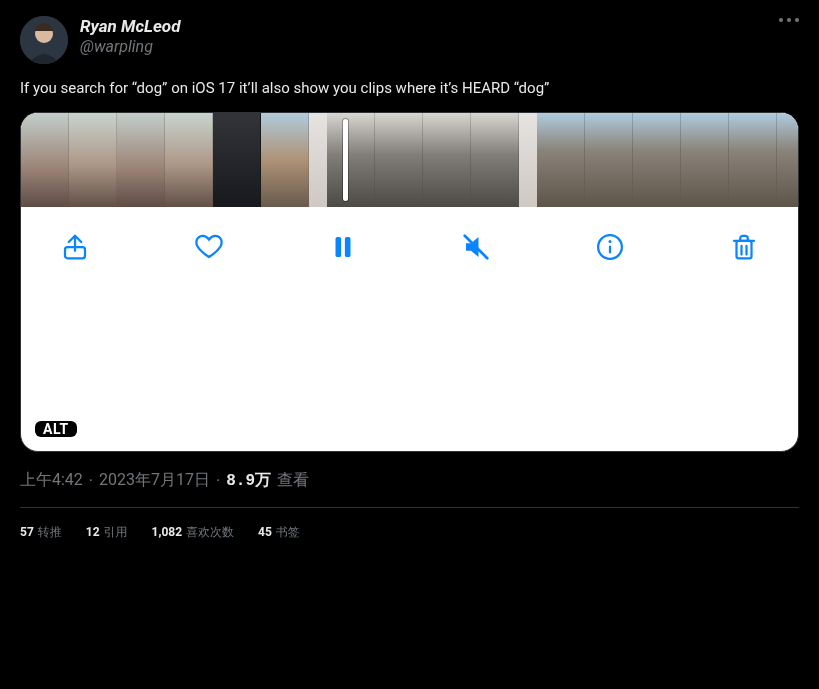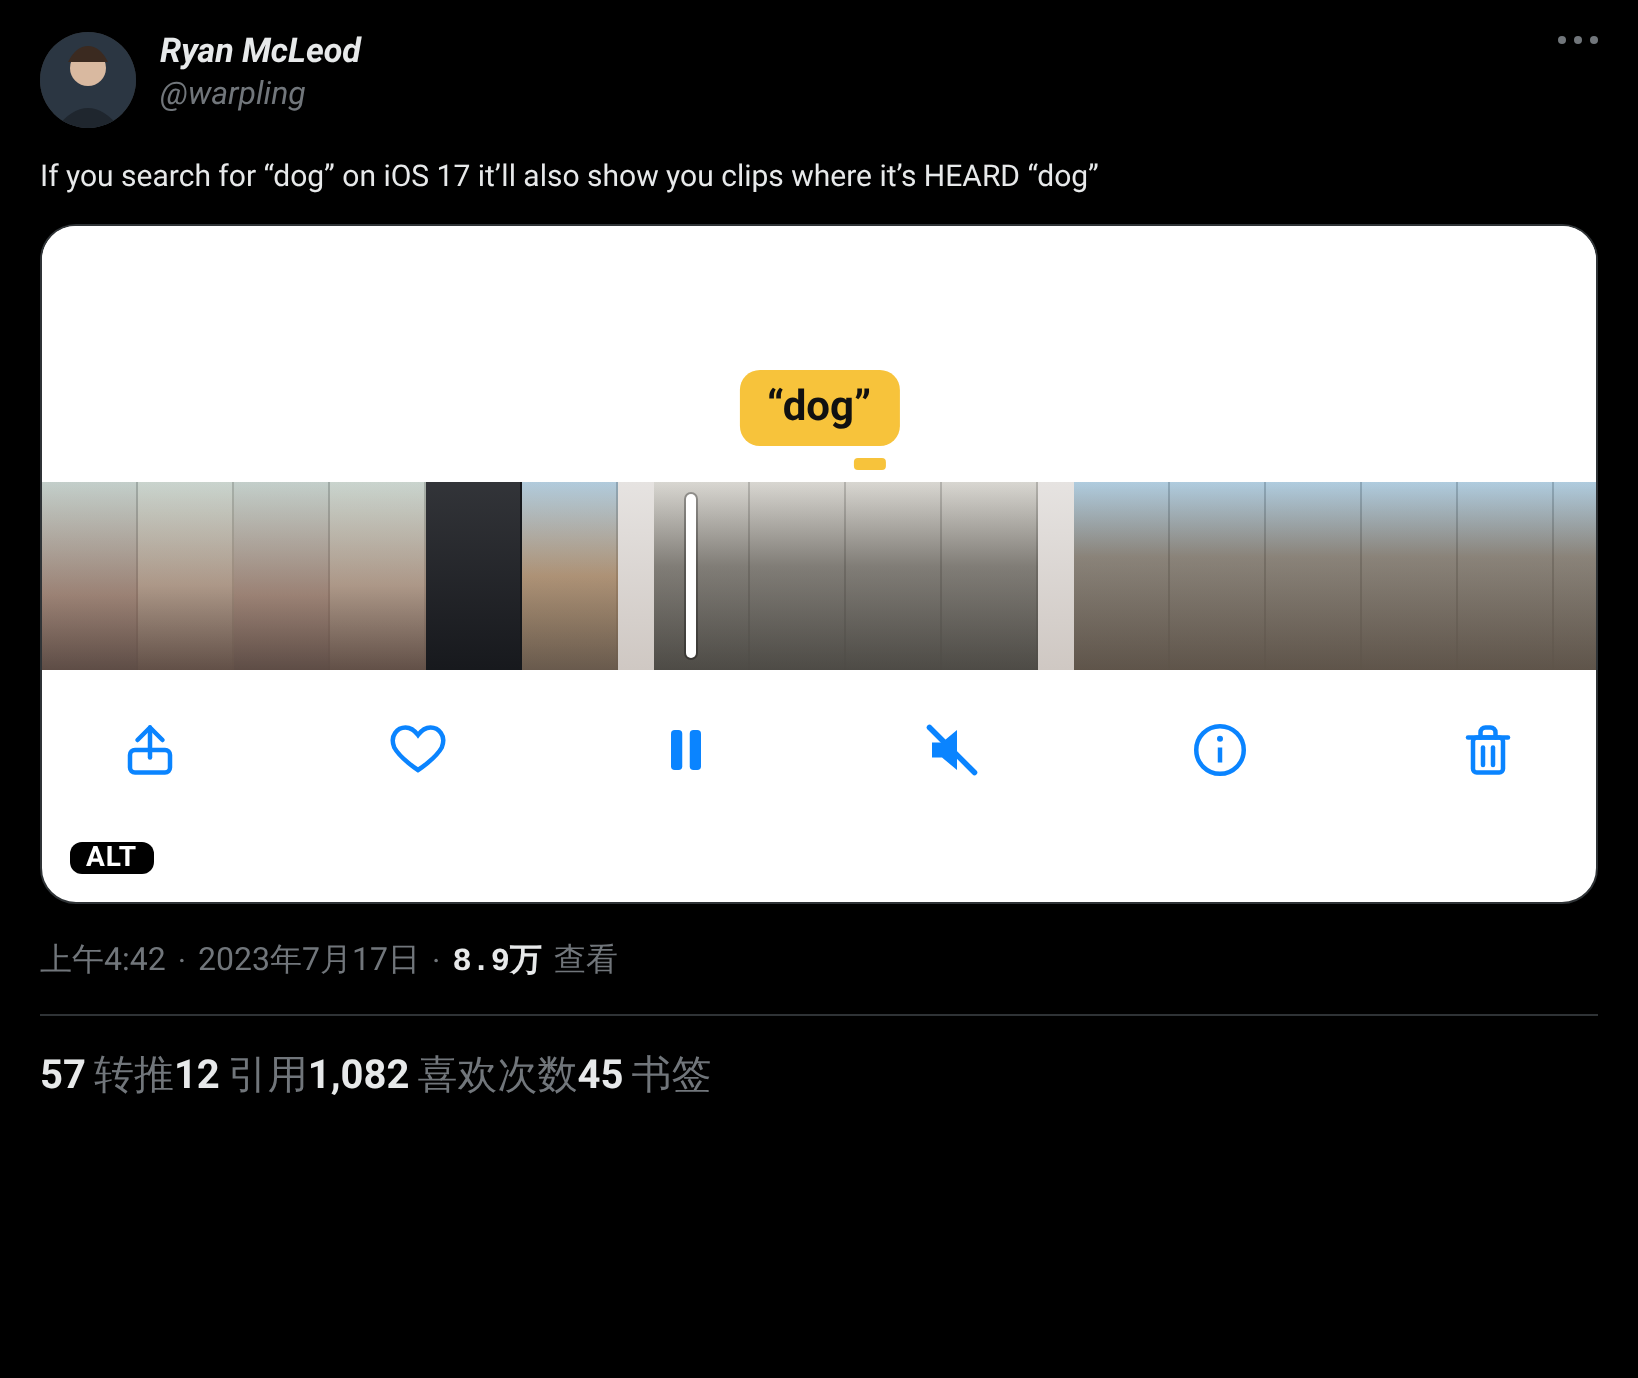--- a/index.html
+++ b/index.html
@@ -158,22 +158,23 @@
     gap: 6px;
   }
   .meta .views-num { color:#e7e9ea; font-weight:700;font-family:Liberation Mono, monospace; }
   .divider {
     margin-top: 16px;
     border: none;
     border-top: 1px solid #2f3336;
   }
   .stats {
     display:flex;
+    gap: 24px;
     padding: 16px 0 0 0;
-    font-size: 20px;
+    font-size: 12px;
     color:#71767b;
   }
   .stats .num { color:#e7e9ea; font-weight:700; margin-right:4px; }
 </style>
 </head>
 <body>
 
 <div class="tweet">
 
   <div class="header">
@@ -193,26 +194,20 @@
       <span></span>
         <span></span>
         <span></span>
     </div>
   </div>
 
   <div class="tweet-text">If you search for “dog” on iOS 17 it’ll also show you clips where it’s HEARD “dog”</div>
 
 
   <div class="media-card">
-    <div class="card-top">
-      <div class="bubble">
-        <div class="bubble-pill">“dog”</div>
-        <div class="bubble-tick"></div>
-      </div>
-    </div>
 
     <div class="timeline">
       <div class="clip-group">
         <div class="thumb dog1"></div>
         <div class="thumb dog1b"></div>
         <div class="thumb dog1"></div>
         <div class="thumb dog1b"></div>
         <div class="thumb dark"></div>
         <div class="thumb people"></div>
       </div>

